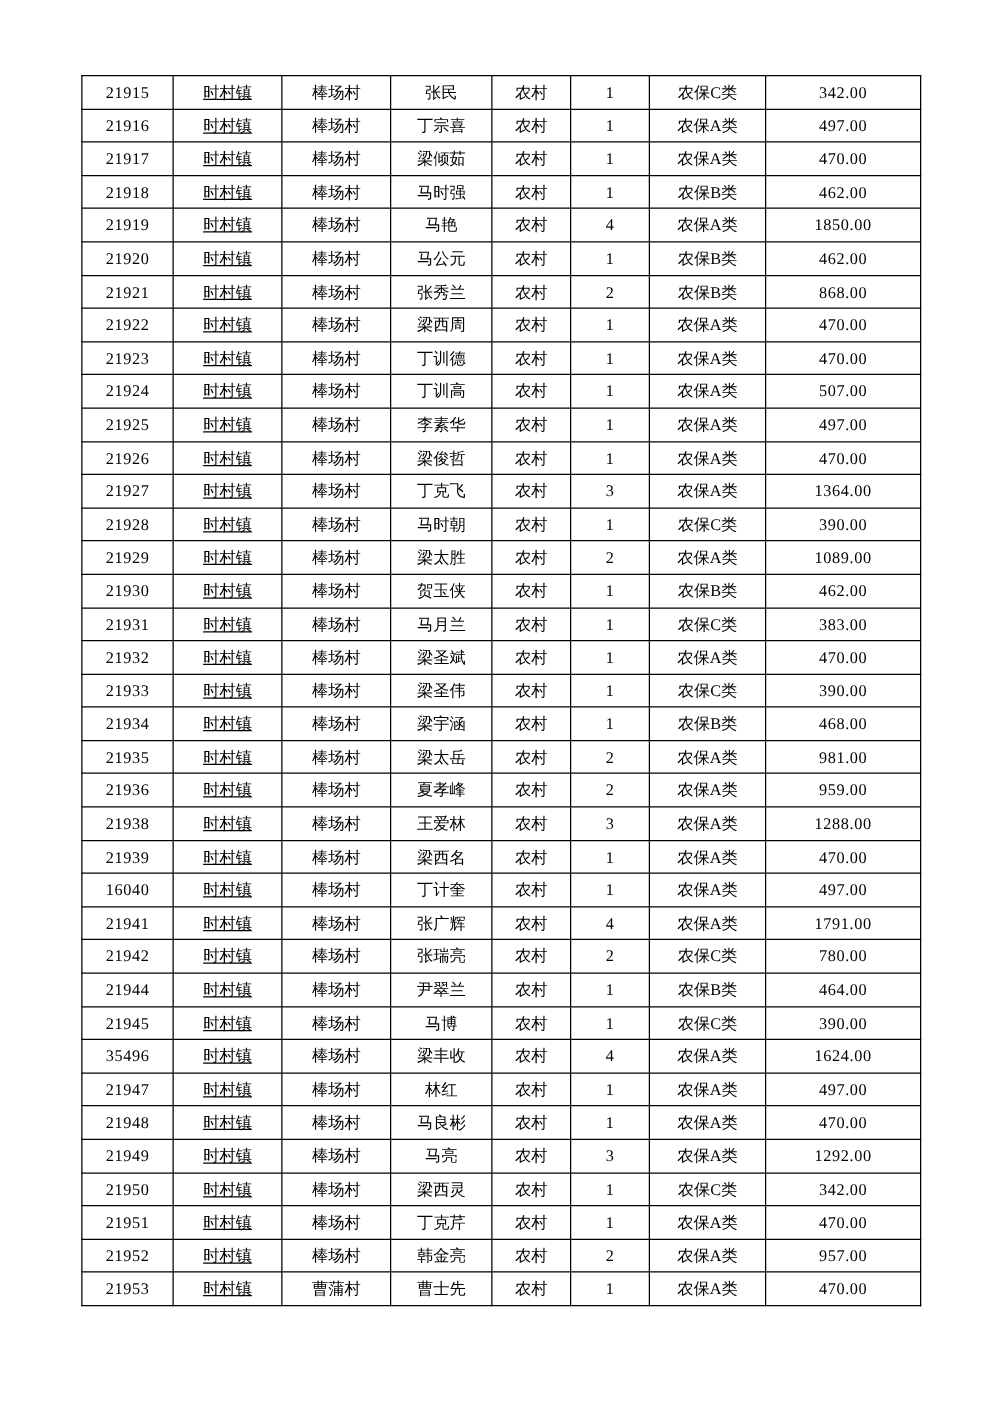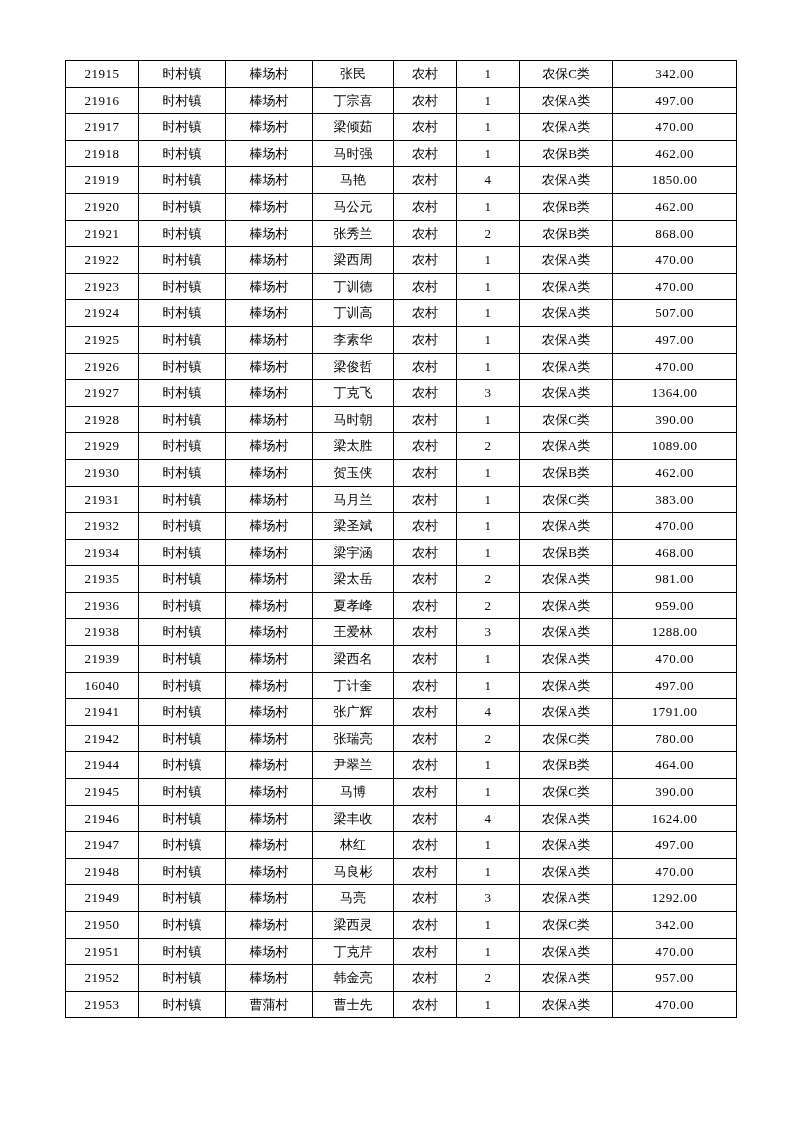--- a/index.html
+++ b/index.html
@@ -31,21 +31,21 @@
     line-height: 25.6px;
     padding: 0;
     text-align: center;
     vertical-align: middle;
     font-size: 13px;
     font-family: "Liberation Serif", "DejaVu Serif", serif;
     white-space: nowrap;
     overflow: hidden;
   }
   td.col-id       { width: 72px; }
-  td.col-town     { width: 86px; }
+  td.col-town     { width: 86px; text-decoration: underline; }
   td.col-village  { width: 86px; }
   td.col-name     { width: 80px; }
   td.col-type     { width: 62px; }
   td.col-count    { width: 62px; }
   td.col-category { width: 92px; }
   td.col-amount   { width: 123px; }
   td.num {
     font-family: "Liberation Serif", "DejaVu Serif", serif;
     letter-spacing: 0.5px;
   }
@@ -230,20 +230,30 @@
           <td class="col-id num">21932</td>
           <td class="col-town">时村镇</td>
           <td class="col-village">棒场村</td>
           <td class="col-name">梁圣斌</td>
           <td class="col-type">农村</td>
           <td class="col-count num">1</td>
           <td class="col-category">农保A类</td>
           <td class="col-amount num">470.00</td>
         </tr>
         <tr>
+          <td class="col-id num">21933</td>
+          <td class="col-town">时村镇</td>
+          <td class="col-village">棒场村</td>
+          <td class="col-name">梁圣伟</td>
+          <td class="col-type">农村</td>
+          <td class="col-count num">1</td>
+          <td class="col-category">农保C类</td>
+          <td class="col-amount num">390.00</td>
+        </tr>
+        <tr>
           <td class="col-id num">21934</td>
           <td class="col-town">时村镇</td>
           <td class="col-village">棒场村</td>
           <td class="col-name">梁宇涵</td>
           <td class="col-type">农村</td>
           <td class="col-count num">1</td>
           <td class="col-category">农保B类</td>
           <td class="col-amount num">468.00</td>
         </tr>
         <tr>
@@ -330,21 +340,21 @@
           <td class="col-id num">21945</td>
           <td class="col-town">时村镇</td>
           <td class="col-village">棒场村</td>
           <td class="col-name">马博</td>
           <td class="col-type">农村</td>
           <td class="col-count num">1</td>
           <td class="col-category">农保C类</td>
           <td class="col-amount num">390.00</td>
         </tr>
         <tr>
-          <td class="col-id num">21946</td>
+          <td class="col-id num">35496</td>
           <td class="col-town">时村镇</td>
           <td class="col-village">棒场村</td>
           <td class="col-name">梁丰收</td>
           <td class="col-type">农村</td>
           <td class="col-count num">4</td>
           <td class="col-category">农保A类</td>
           <td class="col-amount num">1624.00</td>
         </tr>
         <tr>
           <td class="col-id num">21947</td>

